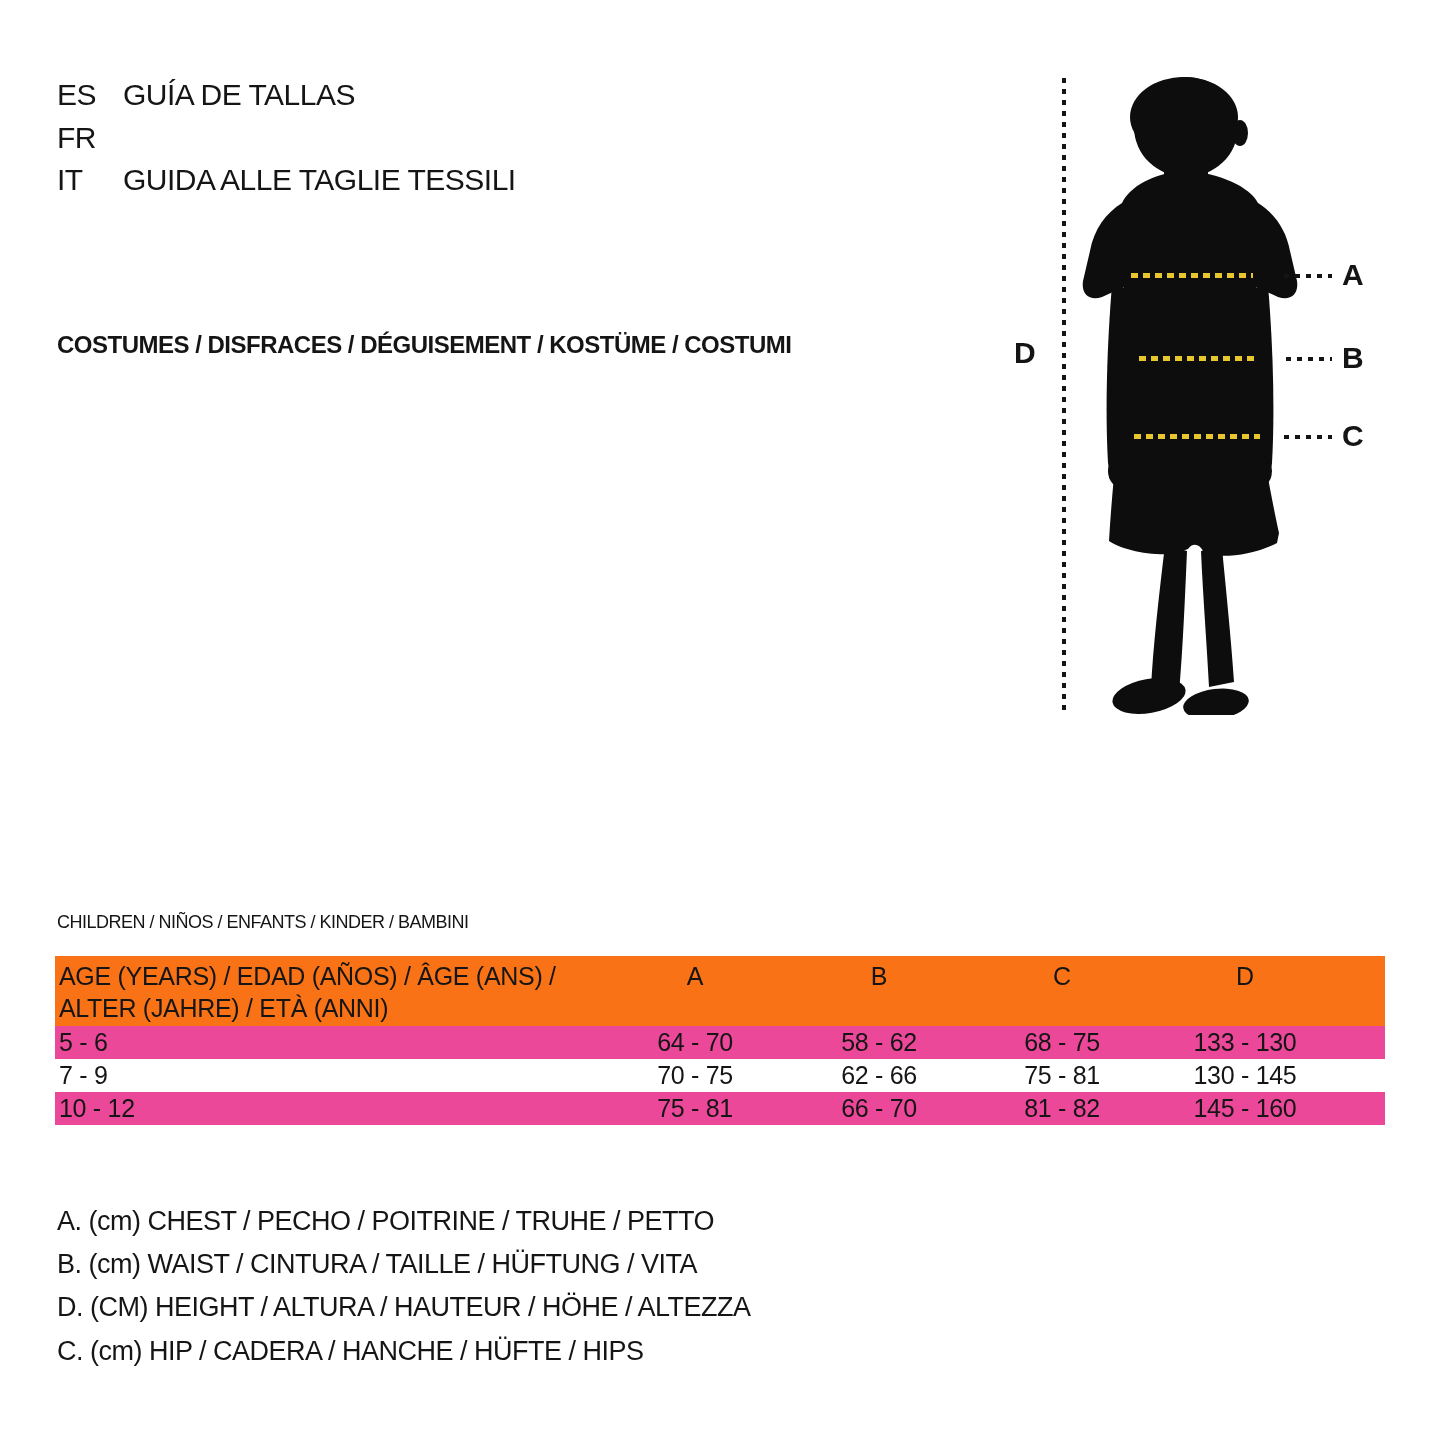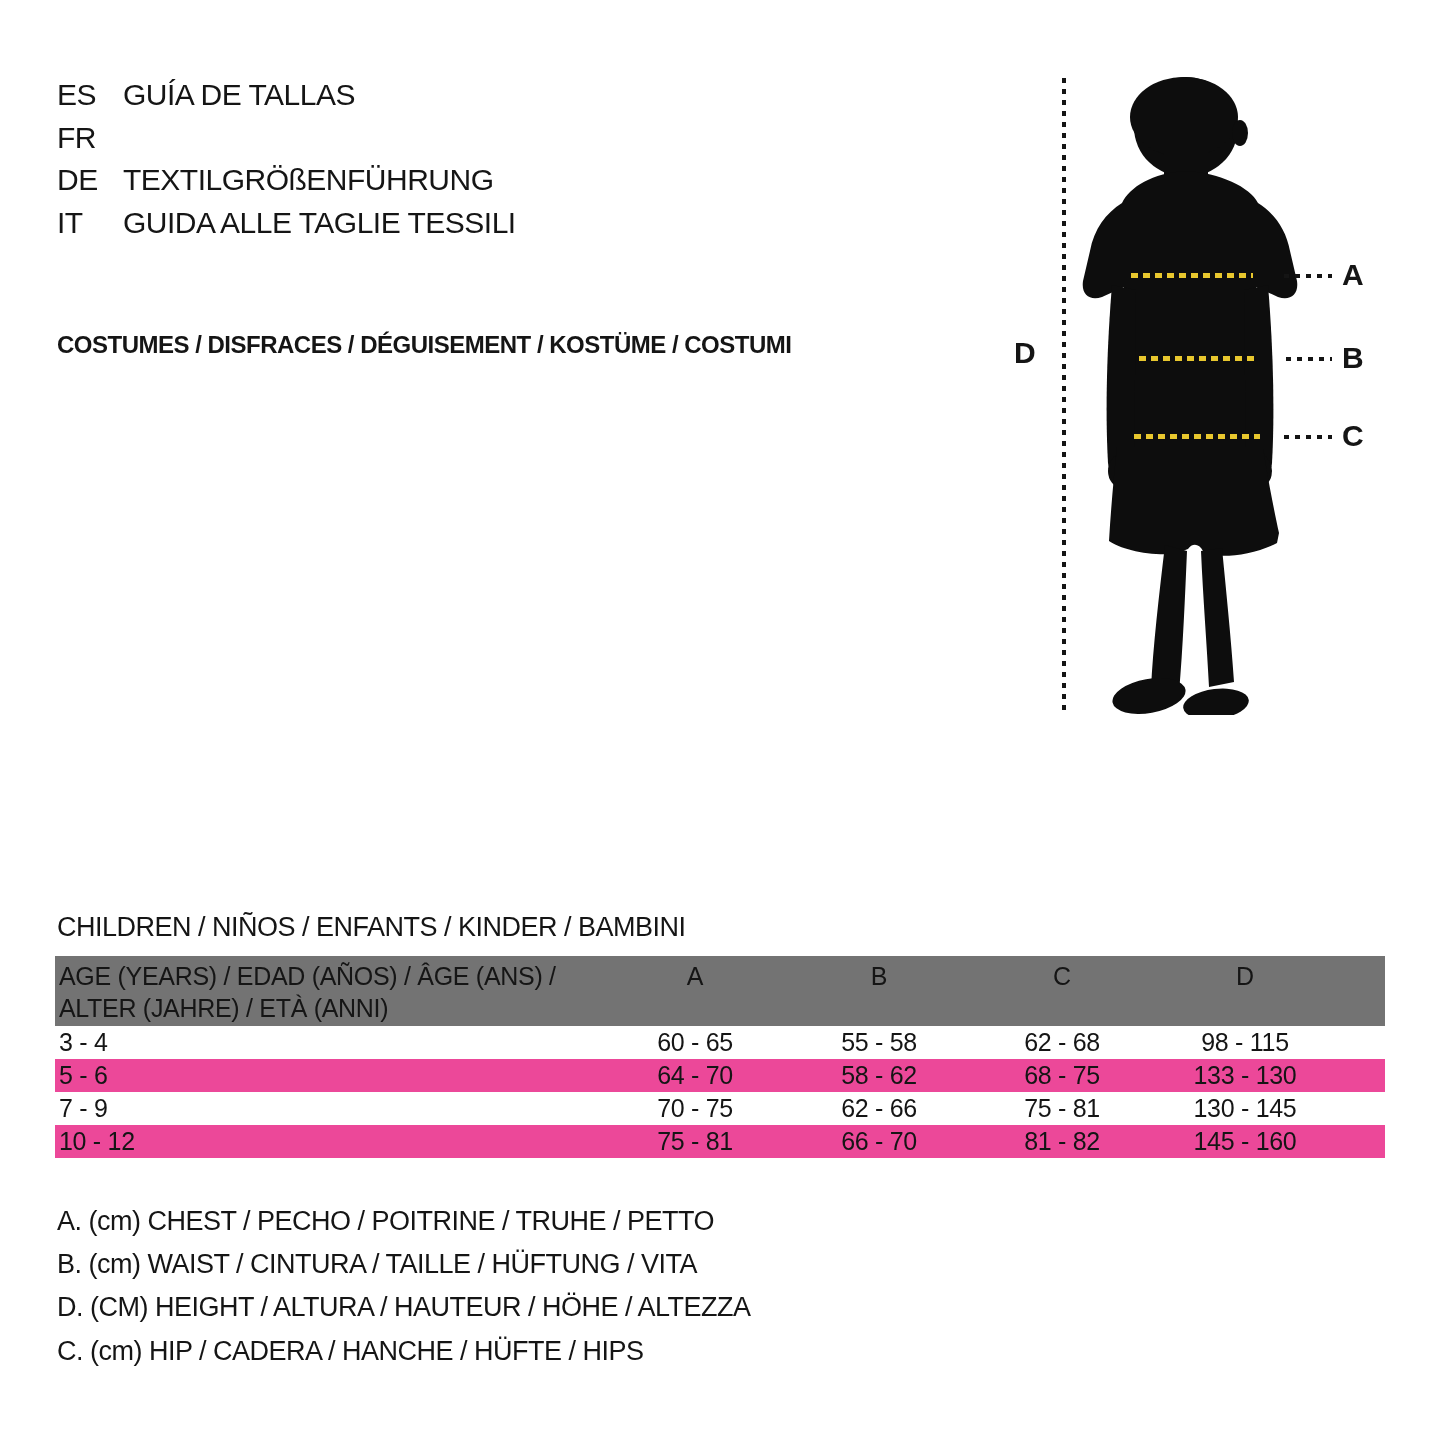--- a/index.html
+++ b/index.html
@@ -29,23 +29,23 @@
     height:5px;z-index:3;
     background:repeating-linear-gradient(90deg,#e8c72e 0 7px,transparent 7px 12px);
   }
   .dot-black{
     height:4px;z-index:2;
     background:repeating-linear-gradient(90deg,#141414 0 5px,transparent 5px 11px);
   }
   .silhouette-svg{left:1080px;top:75px;width:220px;height:640px;z-index:1;}
 
   
-  .children-heading{left:57px;top:912px;font-size:27px;letter-spacing:-0.5px;font-weight:500;}
+  .children-heading{left:57px;top:912px;font-size:18px;letter-spacing:-0.5px;font-weight:500;}
   .size-table{left:55px;top:956px;width:1330px;font-size:25px;letter-spacing:-0.3px;}
-  .tbl-header{position:relative;height:70px;background:#737373;font-weight:500;}
+  .tbl-header{position:relative;height:70px;background:#f97316;font-weight:500;}
   .tbl-header .age1{position:absolute;left:4px;top:6px;}
   .tbl-header .age2{position:absolute;left:4px;top:38px;}
   .col-letter{position:absolute;top:6px;width:120px;text-align:center;}
   .col-a{left:580px;} .col-b{left:764px;} .col-c{left:947px;} .col-d{left:1130px;}
   .tbl-row{position:relative;height:33px;line-height:33px;}
   .tbl-row.alt{background:#ec4899;}
   .cell-age{position:absolute;left:4px;}
   .cell-val{position:absolute;width:120px;text-align:center;}
 
   
@@ -54,24 +54,20 @@
 </head>
 <body>
 
 <div class="abs lang-list">
   <div class="lang-row">
     <span class="lang-code">ES</span>
     <span class="lang-text">GUÍA DE TALLAS</span>
   </div>
   <div class="lang-row">
     <span class="lang-code">FR</span>
-  </div>
-  <div class="lang-row">
-    <span class="lang-code">DE</span>
-    <span class="lang-text">TEXTILGRÖßENFÜHRUNG</span>
   </div>
   <div class="lang-row">
     <span class="lang-code">IT</span>
     <span class="lang-text">GUIDA ALLE TAGLIE TESSILI</span>
   </div>
 </div>
 
 <div class="abs costumes">COSTUMES / DISFRACES / DÉGUISEMENT / KOSTÜME / COSTUMI</div>
 
 <div class="abs fig-label" style="left:1014px;top:336px;">D</div>
@@ -114,27 +110,20 @@
 <div class="abs size-table">
   <div class="tbl-header">
     <span class="age1">AGE (YEARS) / EDAD (AÑOS) / ÂGE (ANS) /</span>
     <span class="age2">ALTER (JAHRE) / ETÀ (ANNI)</span>
     <span class="col-letter col-a">A</span>
     <span class="col-letter col-b">B</span>
     <span class="col-letter col-c">C</span>
     <span class="col-letter col-d">D</span>
   </div>
 
-  <div class="tbl-row">
-    <span class="cell-age">3 - 4</span>
-    <span class="cell-val col-a">60 - 65</span>
-    <span class="cell-val col-b">55 - 58</span>
-    <span class="cell-val col-c">62 - 68</span>
-    <span class="cell-val col-d">98 - 115</span>
-  </div>
   <div class="tbl-row alt">
     <span class="cell-age">5 - 6</span>
     <span class="cell-val col-a">64 - 70</span>
     <span class="cell-val col-b">58 - 62</span>
     <span class="cell-val col-c">68 - 75</span>
     <span class="cell-val col-d">133 - 130</span>
   </div>
   <div class="tbl-row">
     <span class="cell-age">7 - 9</span>
     <span class="cell-val col-a">70 - 75</span>

